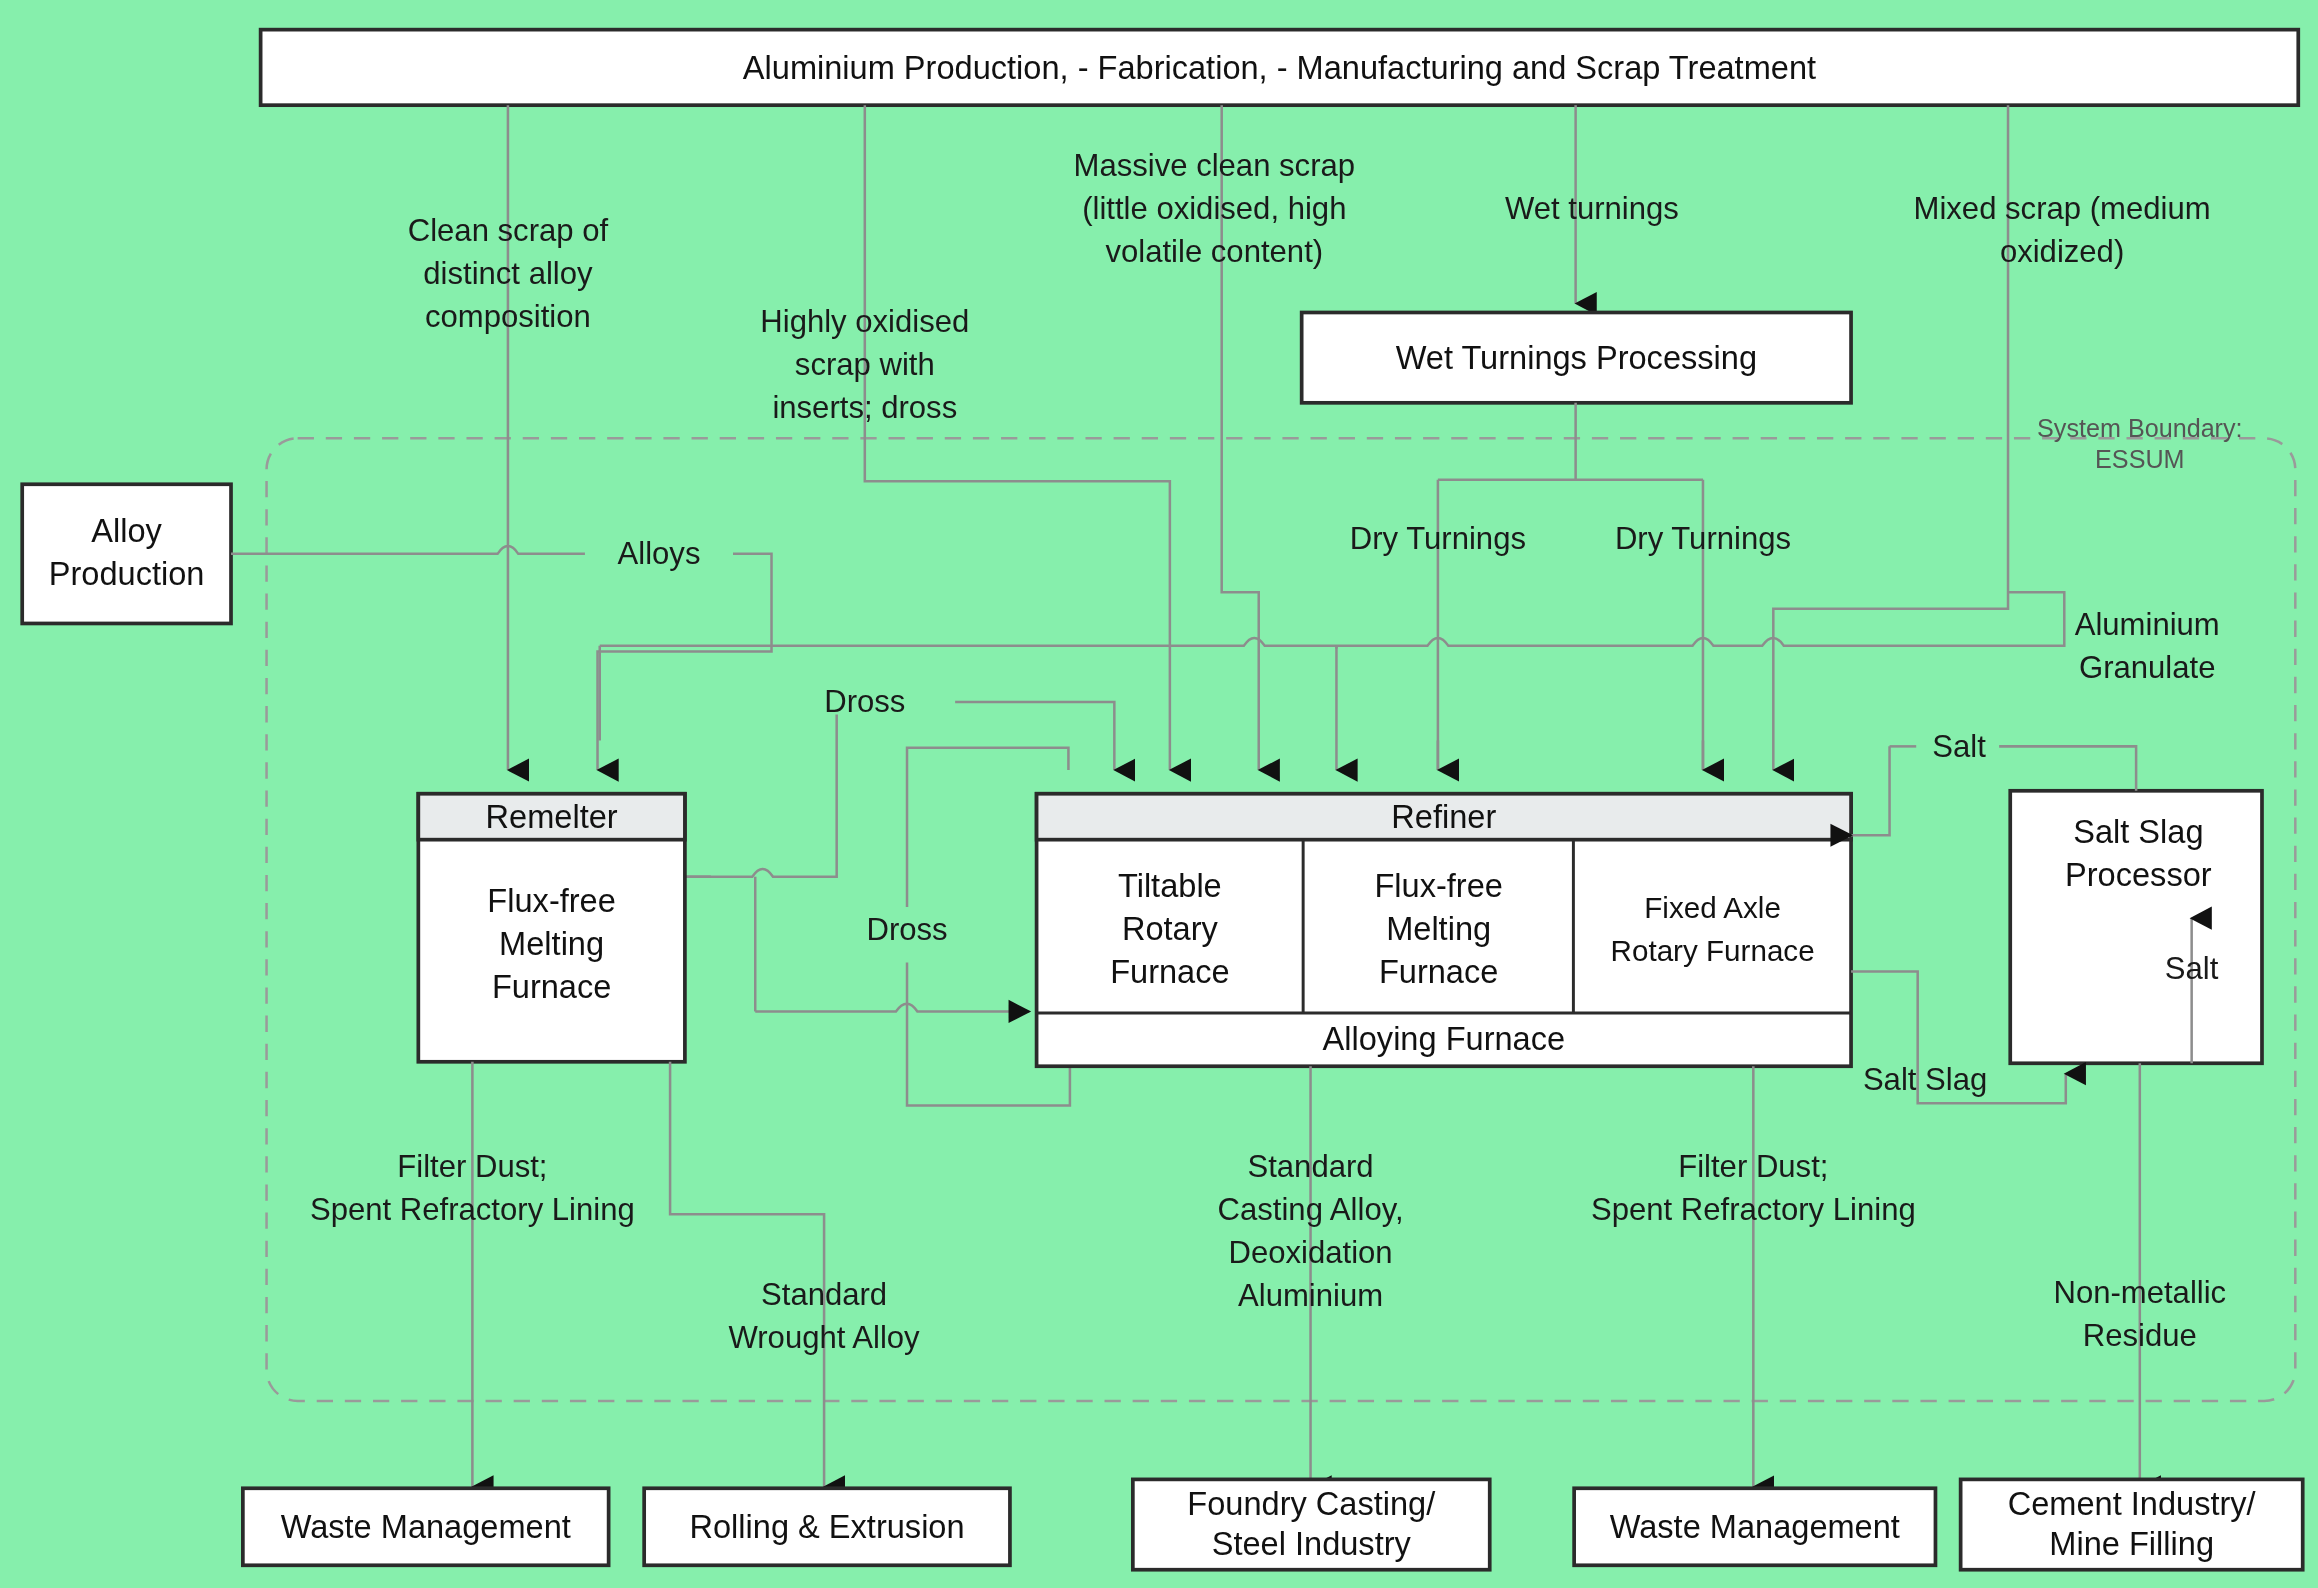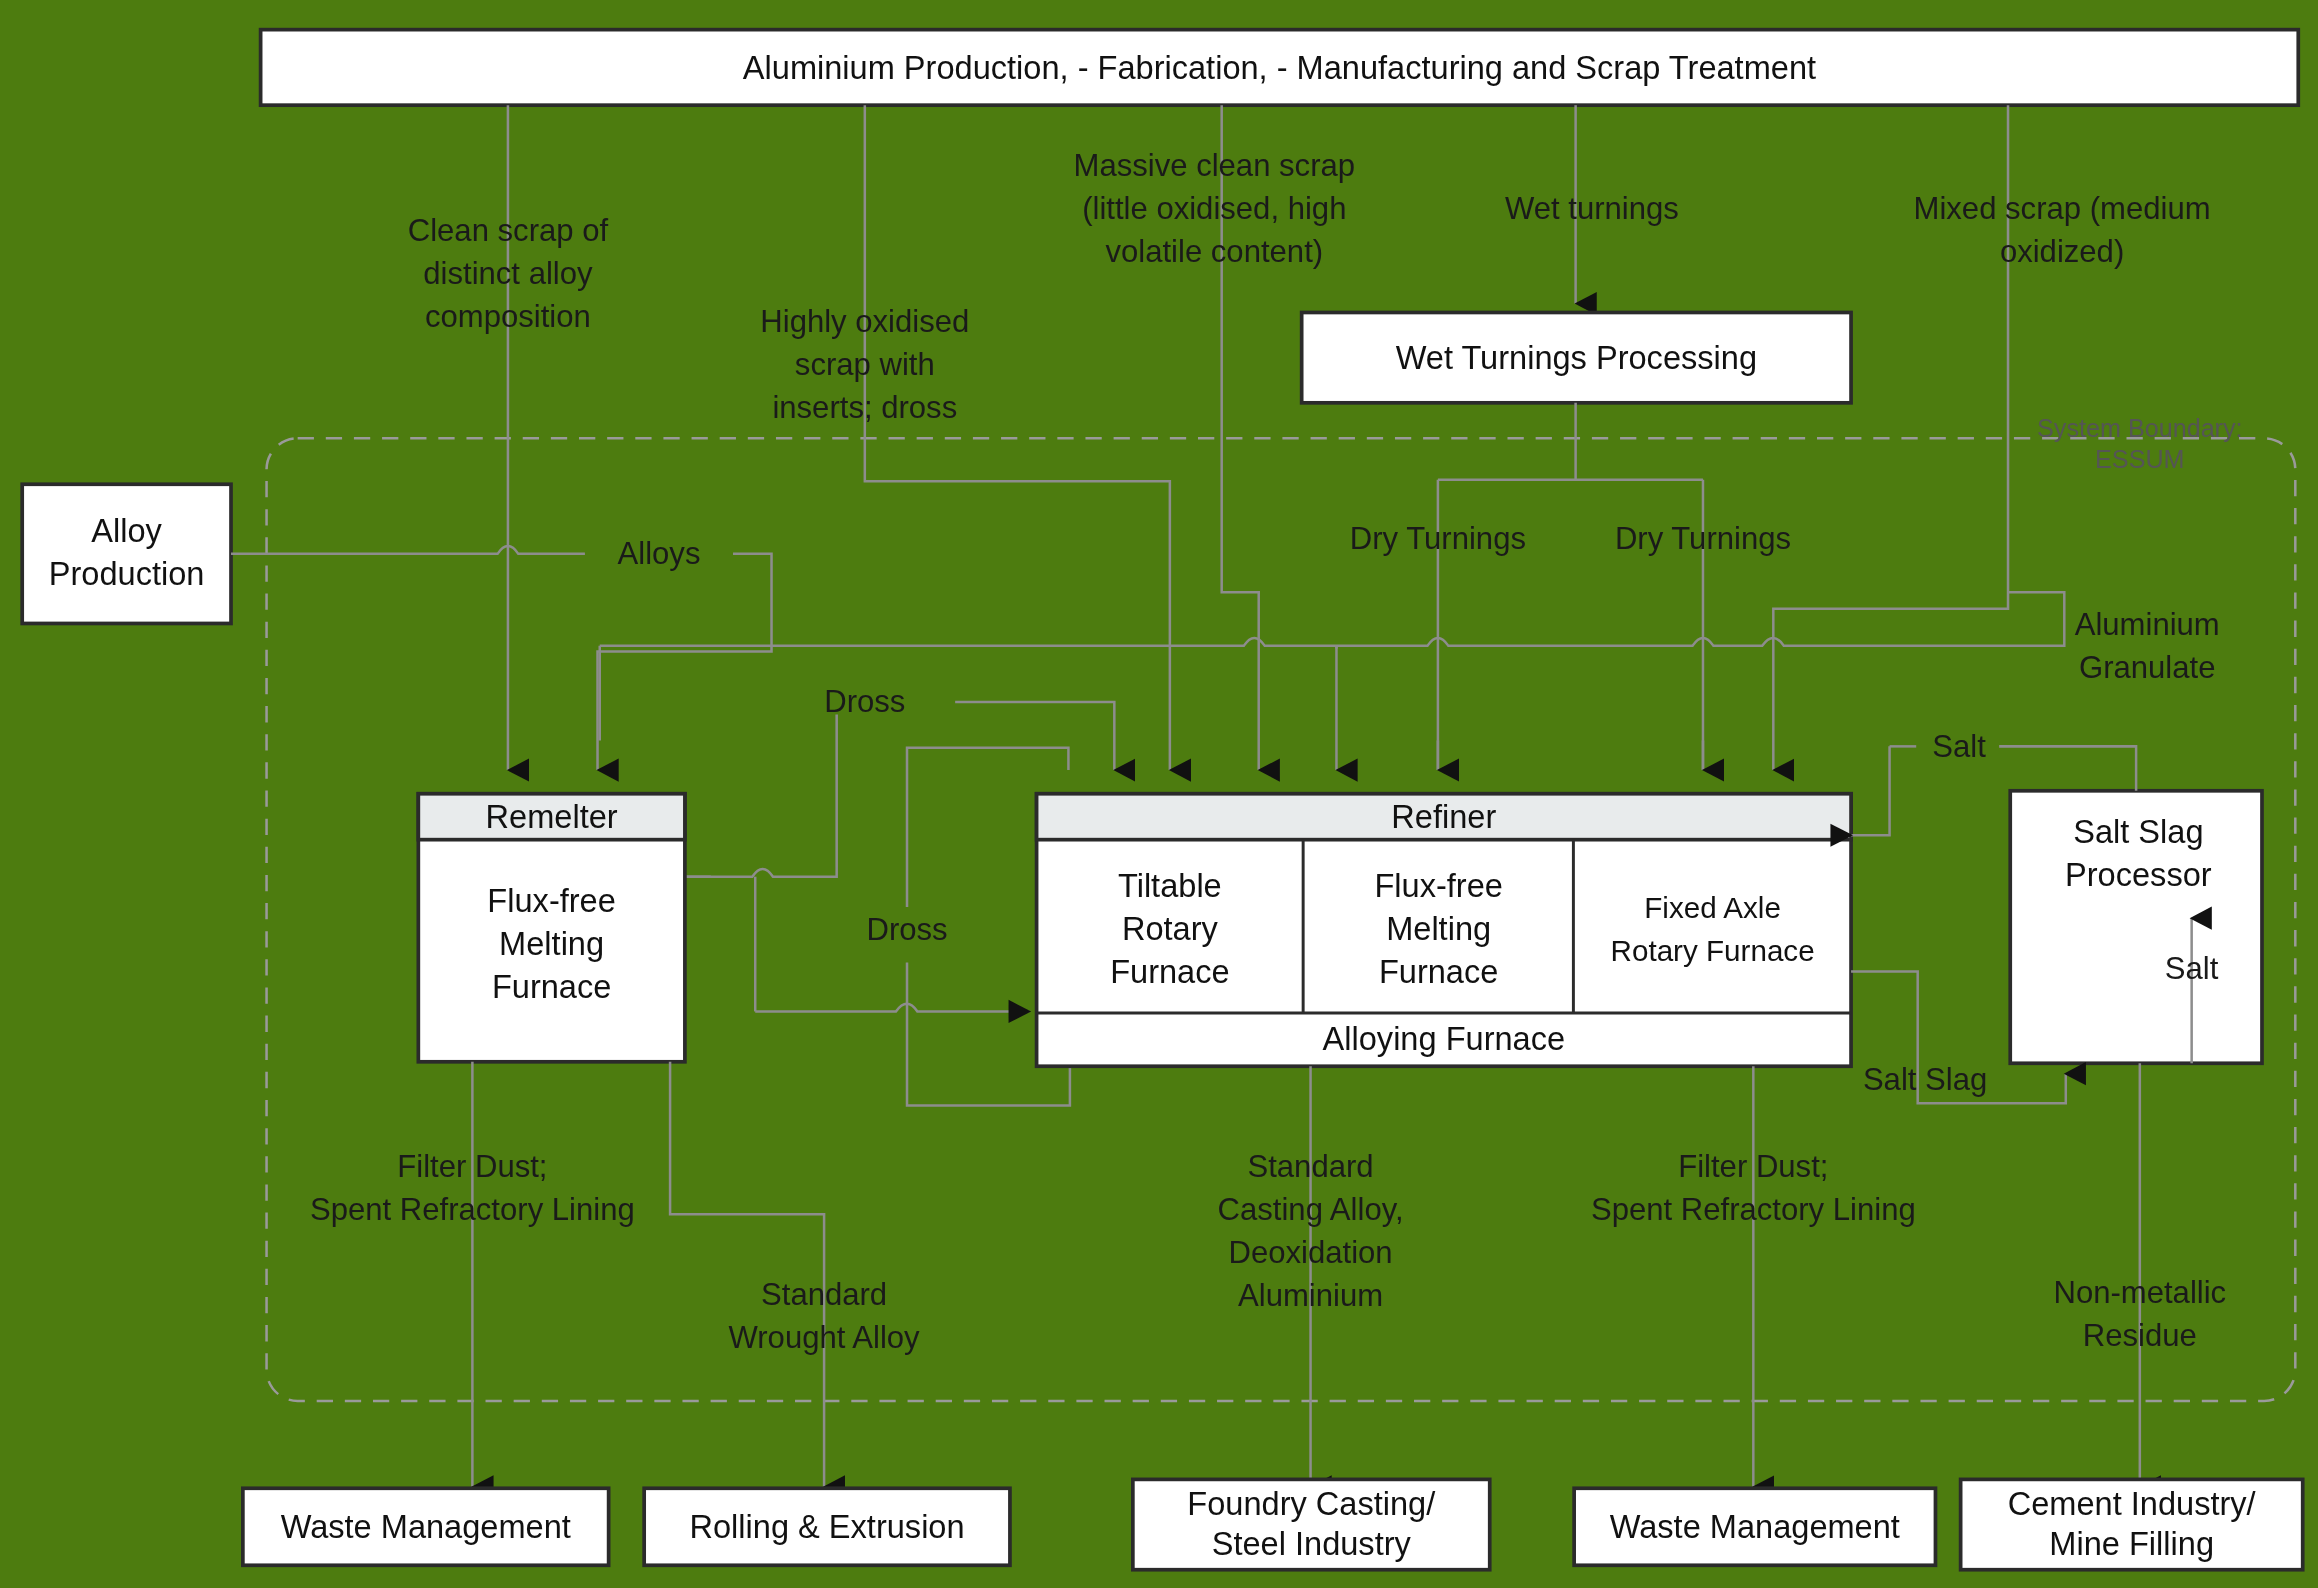--- a/index.html
+++ b/index.html
@@ -1,17 +1,17 @@
 <!DOCTYPE html>
 <html style="font-size:12px"><head>
 <meta charset="utf-8">
 <style>
   html,body{margin:0;padding:0;background:#ffffff;}
   body{font-family:"Liberation Sans", sans-serif;}
-  #stage{position:relative;width:2319px;height:1589px;background:#4d7c0f;overflow:hidden;}
+  #stage{position:relative;width:2319px;height:1589px;background:#86efac;overflow:hidden;}
   svg{position:absolute;left:0;top:0;width:2319px;height:1589px;}
   .lbl{font-family:"Liberation Sans", sans-serif;font-size:42px;fill:#1a1a1a;text-anchor:middle;}
   .boxtext{font-family:"Liberation Sans", sans-serif;font-size:44px;fill:#111;text-anchor:middle;}
   .boxtext.hdr{font-size:44px;}
   .boxtext.small{font-size:40px;}
   .sysb{font-family:"Liberation Sans", sans-serif;font-size:34px;fill:#555;text-anchor:middle;}
   .shellBox{fill:#ffffff;stroke:#2b2b2b;stroke-width:5;}
   .hdrBand{fill:#e8ebec;stroke:#2b2b2b;stroke-width:5;}
   .cellDiv{stroke:#2b2b2b;stroke-width:4;fill:none;}
   .conn{stroke:#8d8d8d;stroke-width:3.4;fill:none;}

